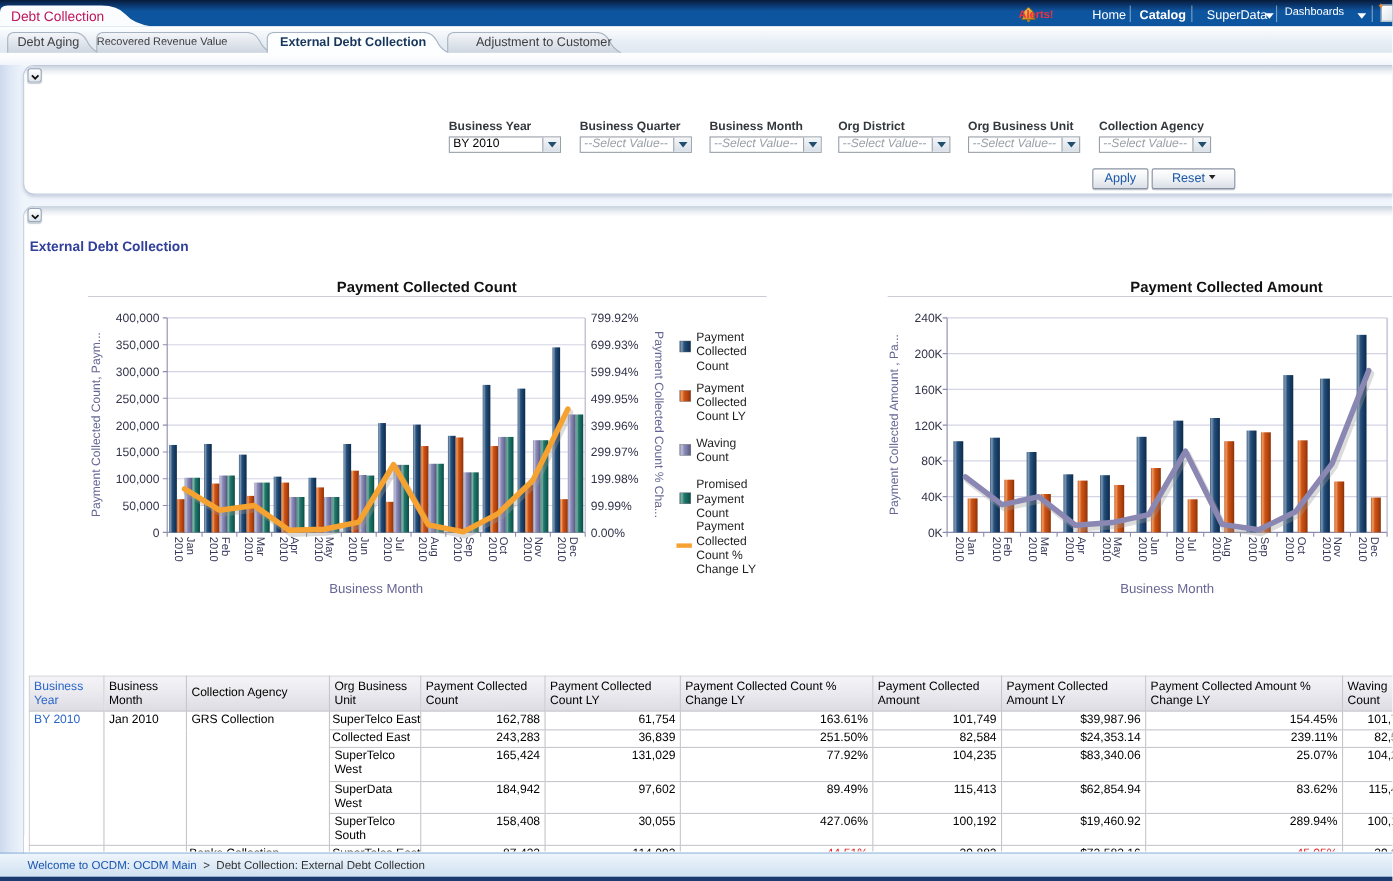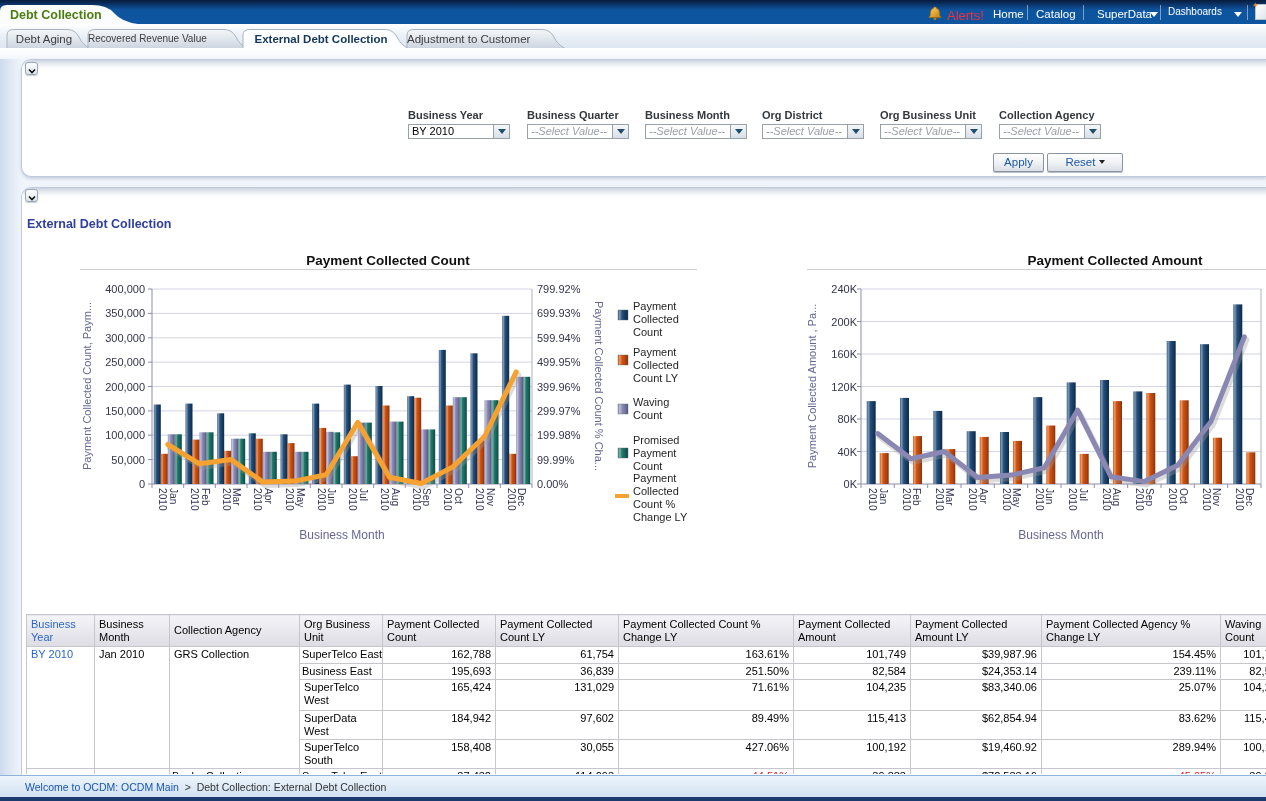--- a/index.html
+++ b/index.html
@@ -33,35 +33,35 @@
 #statusline{position:absolute;left:0;top:797px;width:1266px;height:4px;background:#1b3a70}
 #stxt{position:absolute;left:25px;top:781px;font-size:10.5px;color:#333}
 #stxt a{color:#1a56b0;text-decoration:none}
 </style></head><body>
 <div id="page"></div>
 <div id="lstrip"></div>
 <div id="nav"></div>
 <svg id="dbtab" style="position:absolute;left:0;top:4px" width="145" height="20">
     <path d="M0,20 L0,7 Q0,1 7,1 L92,1 Q107,1 114,9 Q122,18 138,20 Z" fill="#fafcfe"></path>
   </svg>
-<div style="position:absolute;left:10px;top:8px;font-size:12.5px;font-weight:bold;color:#4d7c0f">Debt Collection</div>
+<div style="position:absolute;left:10px;top:8px;font-size:12.5px;font-weight:normal;color:#be185d">Debt Collection</div>
 <svg style="position:absolute;left:928px;top:6px" width="15" height="15">
     <defs>
       <linearGradient id="bell" x1="0" y1="0" x2="1" y2="1">
         <stop offset="0" stop-color="#f8d77c"></stop>
         <stop offset="0.5" stop-color="#e8a833"></stop>
         <stop offset="1" stop-color="#b97a12"></stop>
       </linearGradient>
     </defs>
     <path d="M7 1 C7.9 1 8.5 1.6 8.5 2.3 C10.2 2.9 11.3 4.4 11.5 6.4 L11.9 9.8 L13.2 11.6 L0.8 11.6 L2.1 9.8 L2.5 6.4 C2.7 4.4 3.8 2.9 5.5 2.3 C5.5 1.6 6.1 1 7 1 Z" fill="url(#bell)" stroke="#9a6a0a" stroke-width="0.7"></path>
     <ellipse cx="7" cy="12.9" rx="1.4" ry="1.2" fill="#b97e12"></ellipse>
   </svg>
-<div style="position:absolute;left:947px;top:7.5px;font-size:13px;color:#f2303e;font-weight:normal">Alerts!</div>
+<div style="position:absolute;left:926px;top:7.5px;font-size:10px;color:#f2303e;font-weight:bold">Alerts!</div>
 <div style="position:absolute;left:993px;top:7.5px;font-size:11.5px;color:#fff;font-weight:normal">Home</div>
-<div style="position:absolute;left:1036px;top:7.5px;font-size:11.5px;color:#fff;font-weight:normal">Catalog</div>
+<div style="position:absolute;left:1036px;top:7.5px;font-size:11.5px;color:#fff;font-weight:bold">Catalog</div>
 <div style="position:absolute;left:1097px;top:7.5px;font-size:11.5px;color:#fff;font-weight:normal">SuperData</div>
 <div style="position:absolute;left:1168px;top:6px;font-size:10px;color:#fff;font-weight:normal">Dashboards</div>
 <div style="position:absolute;left:1150px;top:12px;width:0;height:0;border-left:4px solid transparent;border-right:4px solid transparent;border-top:5px solid #fff"></div>
 <div style="position:absolute;left:1234px;top:12px;width:0;height:0;border-left:4px solid transparent;border-right:4px solid transparent;border-top:5px solid #fff"></div>
 <div style="position:absolute;left:1027px;top:5px;width:1px;height:15px;background:rgba(255,255,255,0.45)"></div>
 <div style="position:absolute;left:1083px;top:5px;width:1px;height:15px;background:rgba(255,255,255,0.45)"></div>
 <div style="position:absolute;left:1160px;top:5px;width:1px;height:15px;background:rgba(255,255,255,0.45)"></div>
 <div style="position:absolute;left:1247px;top:5px;width:1px;height:15px;background:rgba(255,255,255,0.45)"></div>
 <div style="position:absolute;left:1255px;top:4px;width:12px;height:16px;background:linear-gradient(135deg,#ffffff,#dfe5ea);border:1px solid #b8c2cc"></div>
 <div style="position:absolute;left:1252px;top:1px;font-size:8px;color:#e8862a">✦</div>
@@ -79,21 +79,21 @@
     <path d="M88,19.5 L88,6 Q88,0.5 95,0.5 L224,0.5 Q232,0.5 236,8 Q239,15 247,19.5 Z" fill="url(#tg)"></path>
     <path d="M88,19.5 L88,6 Q88,0.5 95,0.5 L224,0.5 Q232,0.5 236,8 Q239,15 247,19.5" fill="none" stroke="#a9b4c2" stroke-width="1"></path>
     <path d="M243,19.5 L243,6 Q243,0.5 250,0.5 L385,0.5 Q393,0.5 397,8 Q400,15 408,19.5 Z" fill="#fdfeff"></path>
     <path d="M243,19.5 L243,6 Q243,0.5 250,0.5 L385,0.5 Q393,0.5 397,8 Q400,15 408,19.5" fill="none" stroke="#a9b4c2" stroke-width="1"></path>
     <path d="M407,19.5 L407,6 Q407,0.5 414,0.5 L542,0.5 Q550,0.5 554,8 Q557,15 565,19.5 Z" fill="url(#tg)"></path>
     <path d="M407,19.5 L407,6 Q407,0.5 414,0.5 L542,0.5 Q550,0.5 554,8 Q557,15 565,19.5" fill="none" stroke="#a9b4c2" stroke-width="1"></path>
   </svg>
 <div style="position:absolute;left:7px;width:74px;top:33px;text-align:center;font-size:11.5px;color:#3d3d42">Debt Aging</div>
 <div style="position:absolute;left:88px;width:150px;top:33px;font-size:10px;color:#3d3d42">Recovered Revenue Value</div>
 <div style="position:absolute;left:243px;width:156px;top:33px;text-align:center;font-size:11.5px;font-weight:bold;color:#16365c">External Debt Collection</div>
-<div style="position:absolute;left:407px;width:149px;top:33px;text-align:left;font-size:11.5px;color:#3d3d42">Adjustment to Customer</div>
+<div style="position:absolute;left:407px;width:149px;top:33px;text-align:right;font-size:11.5px;color:#3d3d42">Adjustment to Customer</div>
 <div id="band"></div>
 <div class="panel" id="p1">
     <div class="ptop"></div>
   </div>
 <div class="panel" id="p2">
     <div class="ptop"></div>
   </div>
 <div class="chev" style="left:25px;top:62px"><svg width="12" height="12">
       <polyline points="3,4.5 6,7.5 9,4.5" fill="none" stroke="#111" stroke-width="1.6"></polyline>
     </svg></div>
@@ -416,53 +416,53 @@
         <tr>
           <th class="hlink">Business Year</th>
           <th class="">Business Month</th>
           <th class="">Collection Agency</th>
           <th class="">Org Business Unit</th>
           <th class="">Payment Collected Count</th>
           <th class="">Payment Collected Count LY</th>
           <th class="">Payment Collected Count % Change LY</th>
           <th class="">Payment Collected Amount</th>
           <th class="">Payment Collected Amount LY</th>
-          <th class="">Payment Collected Agency % Change LY</th>
+          <th class="">Payment Collected Amount % Change LY</th>
           <th class="">Waving Count</th>
         </tr>
       </thead>
       <tbody>
         <tr style="height:17px">
           <td class="lk" rowspan="5">BY 2010</td>
           <td rowspan="5">Jan 2010</td>
           <td rowspan="5">GRS Collection</td>
           <td class="nw">SuperTelco East</td>
           <td class="n">162,788</td>
           <td class="n">61,754</td>
           <td class="n">163.61%</td>
           <td class="n">101,749</td>
           <td class="n">$39,987.96</td>
           <td class="n">154.45%</td>
           <td class="n">101,749</td>
         </tr>
         <tr style="height:16px">
-          <td class="nw">Business East</td>
-          <td class="n">195,693</td>
+          <td class="nw">Collected East</td>
+          <td class="n">243,283</td>
           <td class="n">36,839</td>
           <td class="n">251.50%</td>
           <td class="n">82,584</td>
           <td class="n">$24,353.14</td>
           <td class="n">239.11%</td>
           <td class="n">82,584</td>
         </tr>
         <tr style="height:31px">
           <td>SuperTelco<br>West</td>
           <td class="n">165,424</td>
           <td class="n">131,029</td>
-          <td class="n">71.61%</td>
+          <td class="n">77.92%</td>
           <td class="n">104,235</td>
           <td class="n">$83,340.06</td>
           <td class="n">25.07%</td>
           <td class="n">104,235</td>
         </tr>
         <tr style="height:27px">
           <td>SuperData<br>West</td>
           <td class="n">184,942</td>
           <td class="n">97,602</td>
           <td class="n">89.49%</td>

